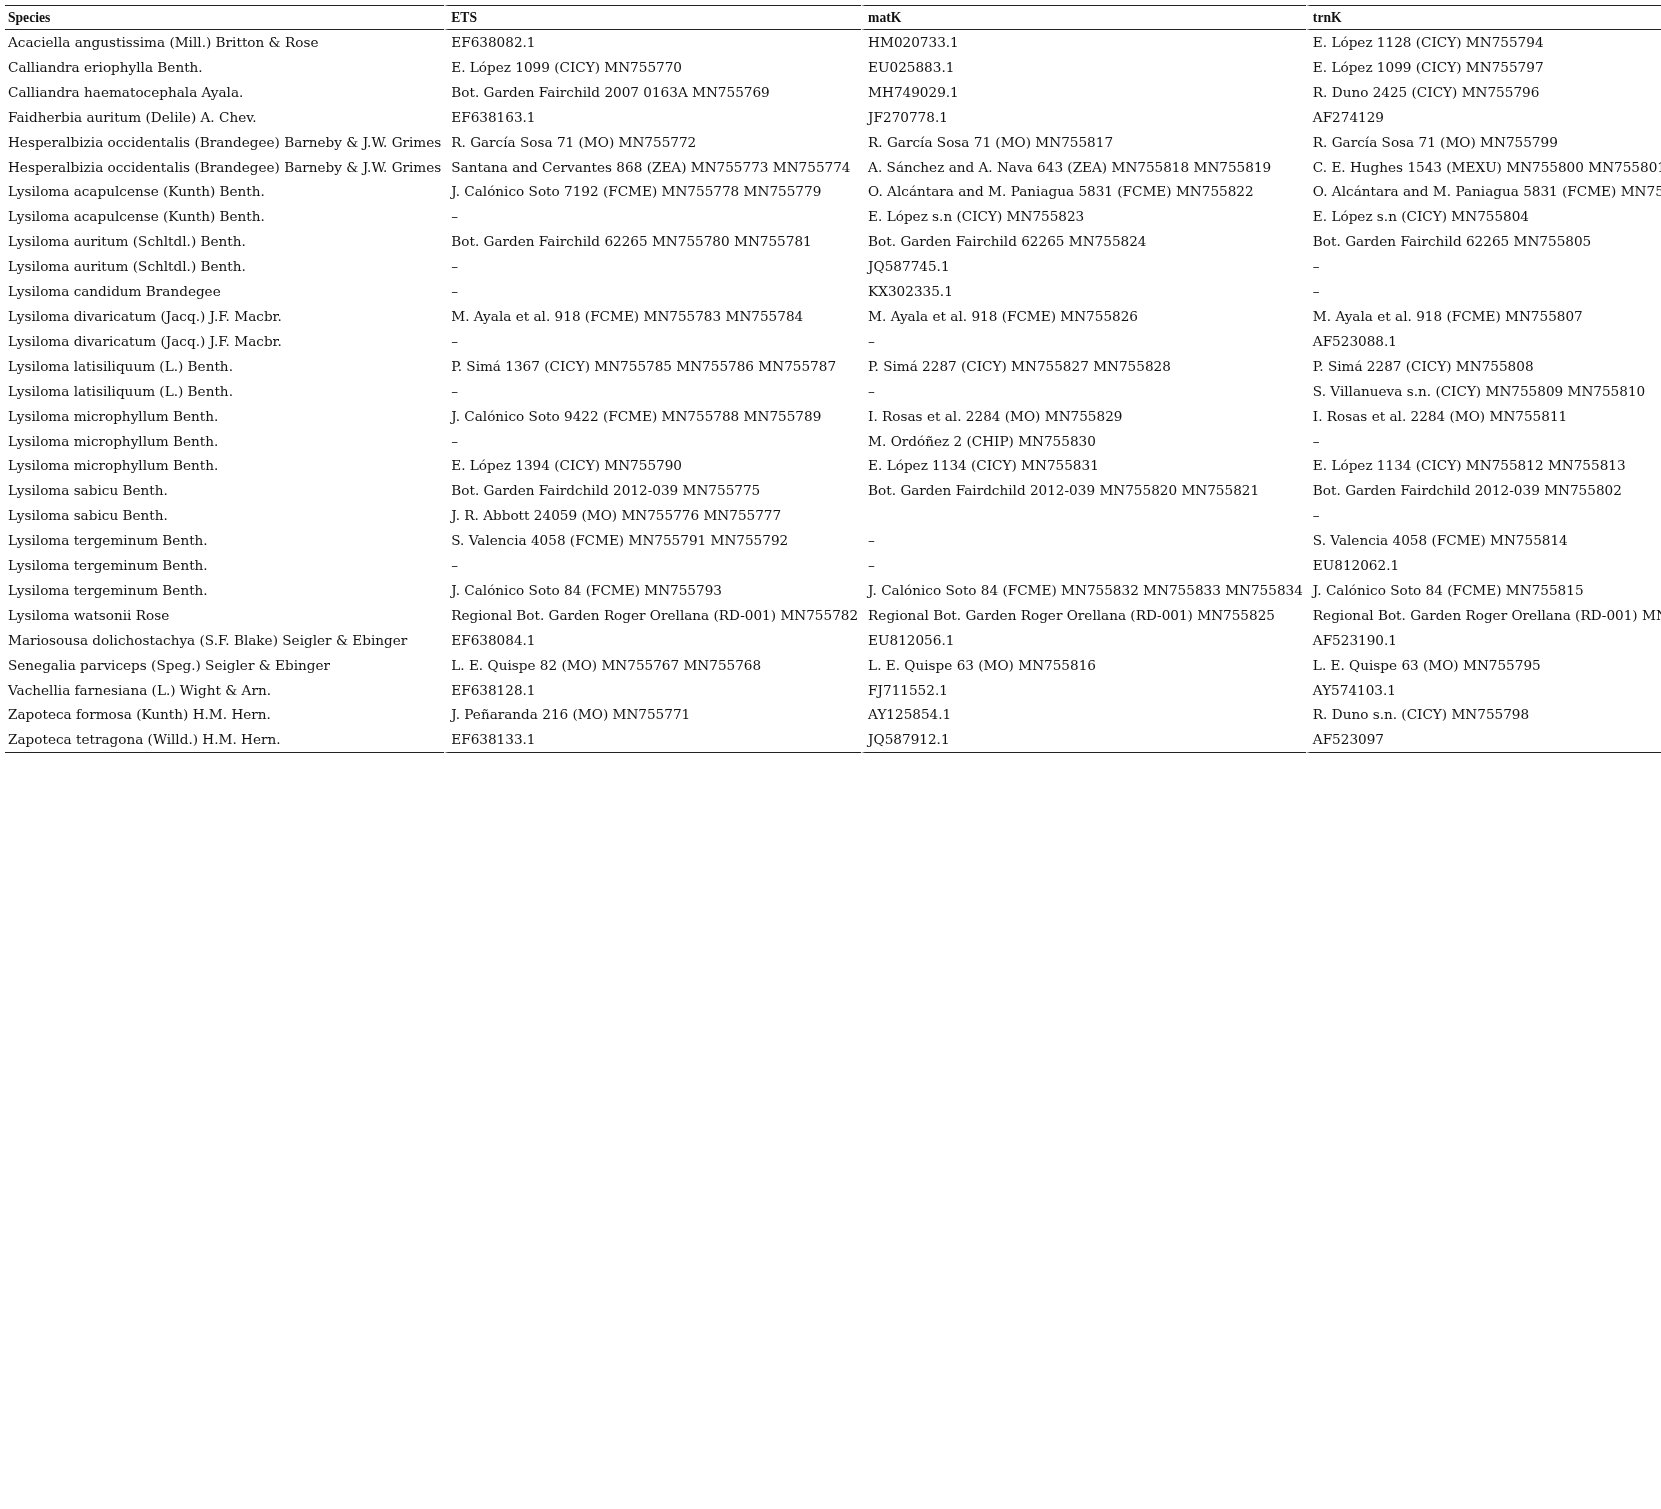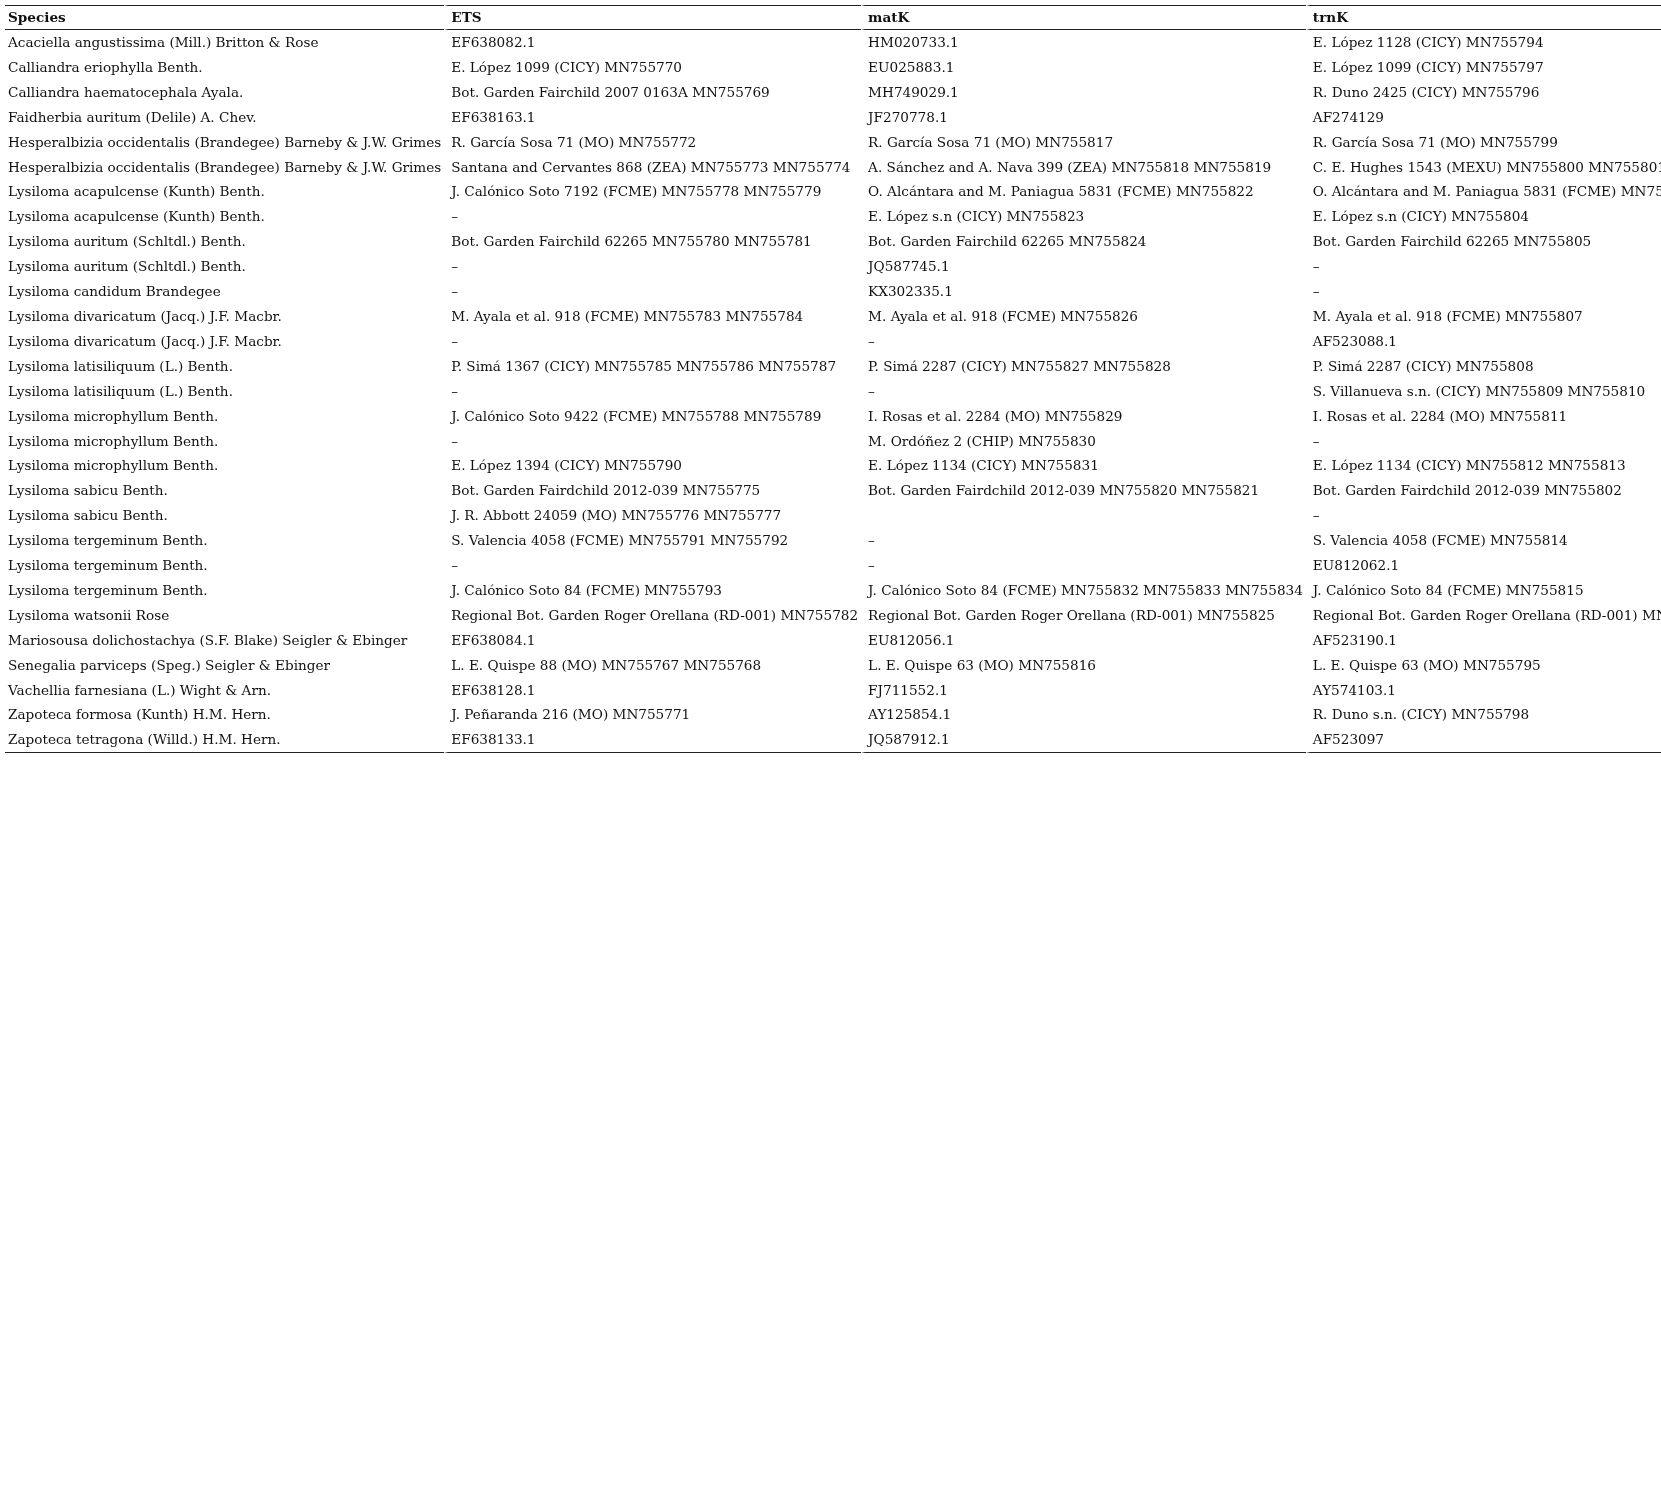--- a/index.html
+++ b/index.html
@@ -4,21 +4,21 @@
 <style>
   html, body { margin: 0; padding: 0; background: #ffffff; }
   body { width: 1661px; height: 1509px; position: relative; overflow: hidden;
          font-family: "DejaVu Serif", "Liberation Serif", serif; color: #111; }
   table.specimens { position: absolute; left: 5px; top: 5px; width: 1650px;
     border-collapse: separate; border-spacing: 0; font-size: 13.6px; }
   table.specimens th, table.specimens td {
     text-align: left; white-space: nowrap; padding: 0 3px; height: 24.9px;
     line-height: 24.9px; vertical-align: middle; font-weight: normal; }
   table.specimens thead th { font-weight: bold; border-top: 1.5px solid #222;
-    border-bottom: 1.5px solid #222; height: 23px; line-height: 23px; }
+    border-bottom: 1.5px solid #222; height: 23px; line-height: 23px; font-family: Liberation Serif, serif; }
   table.specimens tbody tr:last-child td { border-bottom: 1.5px solid #222; margin-left: 39px; }
   table.specimens th + th, table.specimens td + td { border-left: 4px solid #fff; }
   col.c1 { width: 420px; } col.c2 { width: 402px; } col.c3 { width: 426px; } col.c4 { width: 402px; }
 </style>
 </head>
 <body>
 
 <table class="specimens">
   <colgroup>
       <col class="c1">
@@ -61,21 +61,21 @@
       </tr>
       <tr>
         <td>Hesperalbizia occidentalis (Brandegee) Barneby &amp; J.W. Grimes</td>
         <td>R. García Sosa 71 (MO) MN755772</td>
         <td>R. García Sosa 71 (MO) MN755817</td>
         <td>R. García Sosa 71 (MO) MN755799</td>
       </tr>
       <tr>
         <td>Hesperalbizia occidentalis (Brandegee) Barneby &amp; J.W. Grimes</td>
         <td>Santana and Cervantes 868 (ZEA) MN755773 MN755774</td>
-        <td>A. Sánchez and A. Nava 399 (ZEA) MN755818 MN755819</td>
+        <td>A. Sánchez and A. Nava 643 (ZEA) MN755818 MN755819</td>
         <td>C. E. Hughes 1543 (MEXU) MN755800 MN755801</td>
       </tr>
       <tr>
         <td>Lysiloma acapulcense (Kunth) Benth.</td>
         <td>J. Calónico Soto 7192 (FCME) MN755778 MN755779</td>
         <td>O. Alcántara and M. Paniagua 5831 (FCME) MN755822</td>
         <td>O. Alcántara and M. Paniagua 5831 (FCME) MN755803</td>
       </tr>
       <tr>
         <td>Lysiloma acapulcense (Kunth) Benth.</td>
@@ -180,21 +180,21 @@
         <td>Regional Bot. Garden Roger Orellana (RD-001) MN755806</td>
       </tr>
       <tr>
         <td>Mariosousa dolichostachya (S.F. Blake) Seigler &amp; Ebinger</td>
         <td>EF638084.1</td>
         <td>EU812056.1</td>
         <td>AF523190.1</td>
       </tr>
       <tr>
         <td>Senegalia parviceps (Speg.) Seigler &amp; Ebinger</td>
-        <td>L. E. Quispe 88 (MO) MN755767 MN755768</td>
+        <td>L. E. Quispe 82 (MO) MN755767 MN755768</td>
         <td>L. E. Quispe 63 (MO) MN755816</td>
         <td>L. E. Quispe 63 (MO) MN755795</td>
       </tr>
       <tr>
         <td>Vachellia farnesiana (L.) Wight &amp; Arn.</td>
         <td>EF638128.1</td>
         <td>FJ711552.1</td>
         <td>AY574103.1</td>
       </tr>
       <tr>

